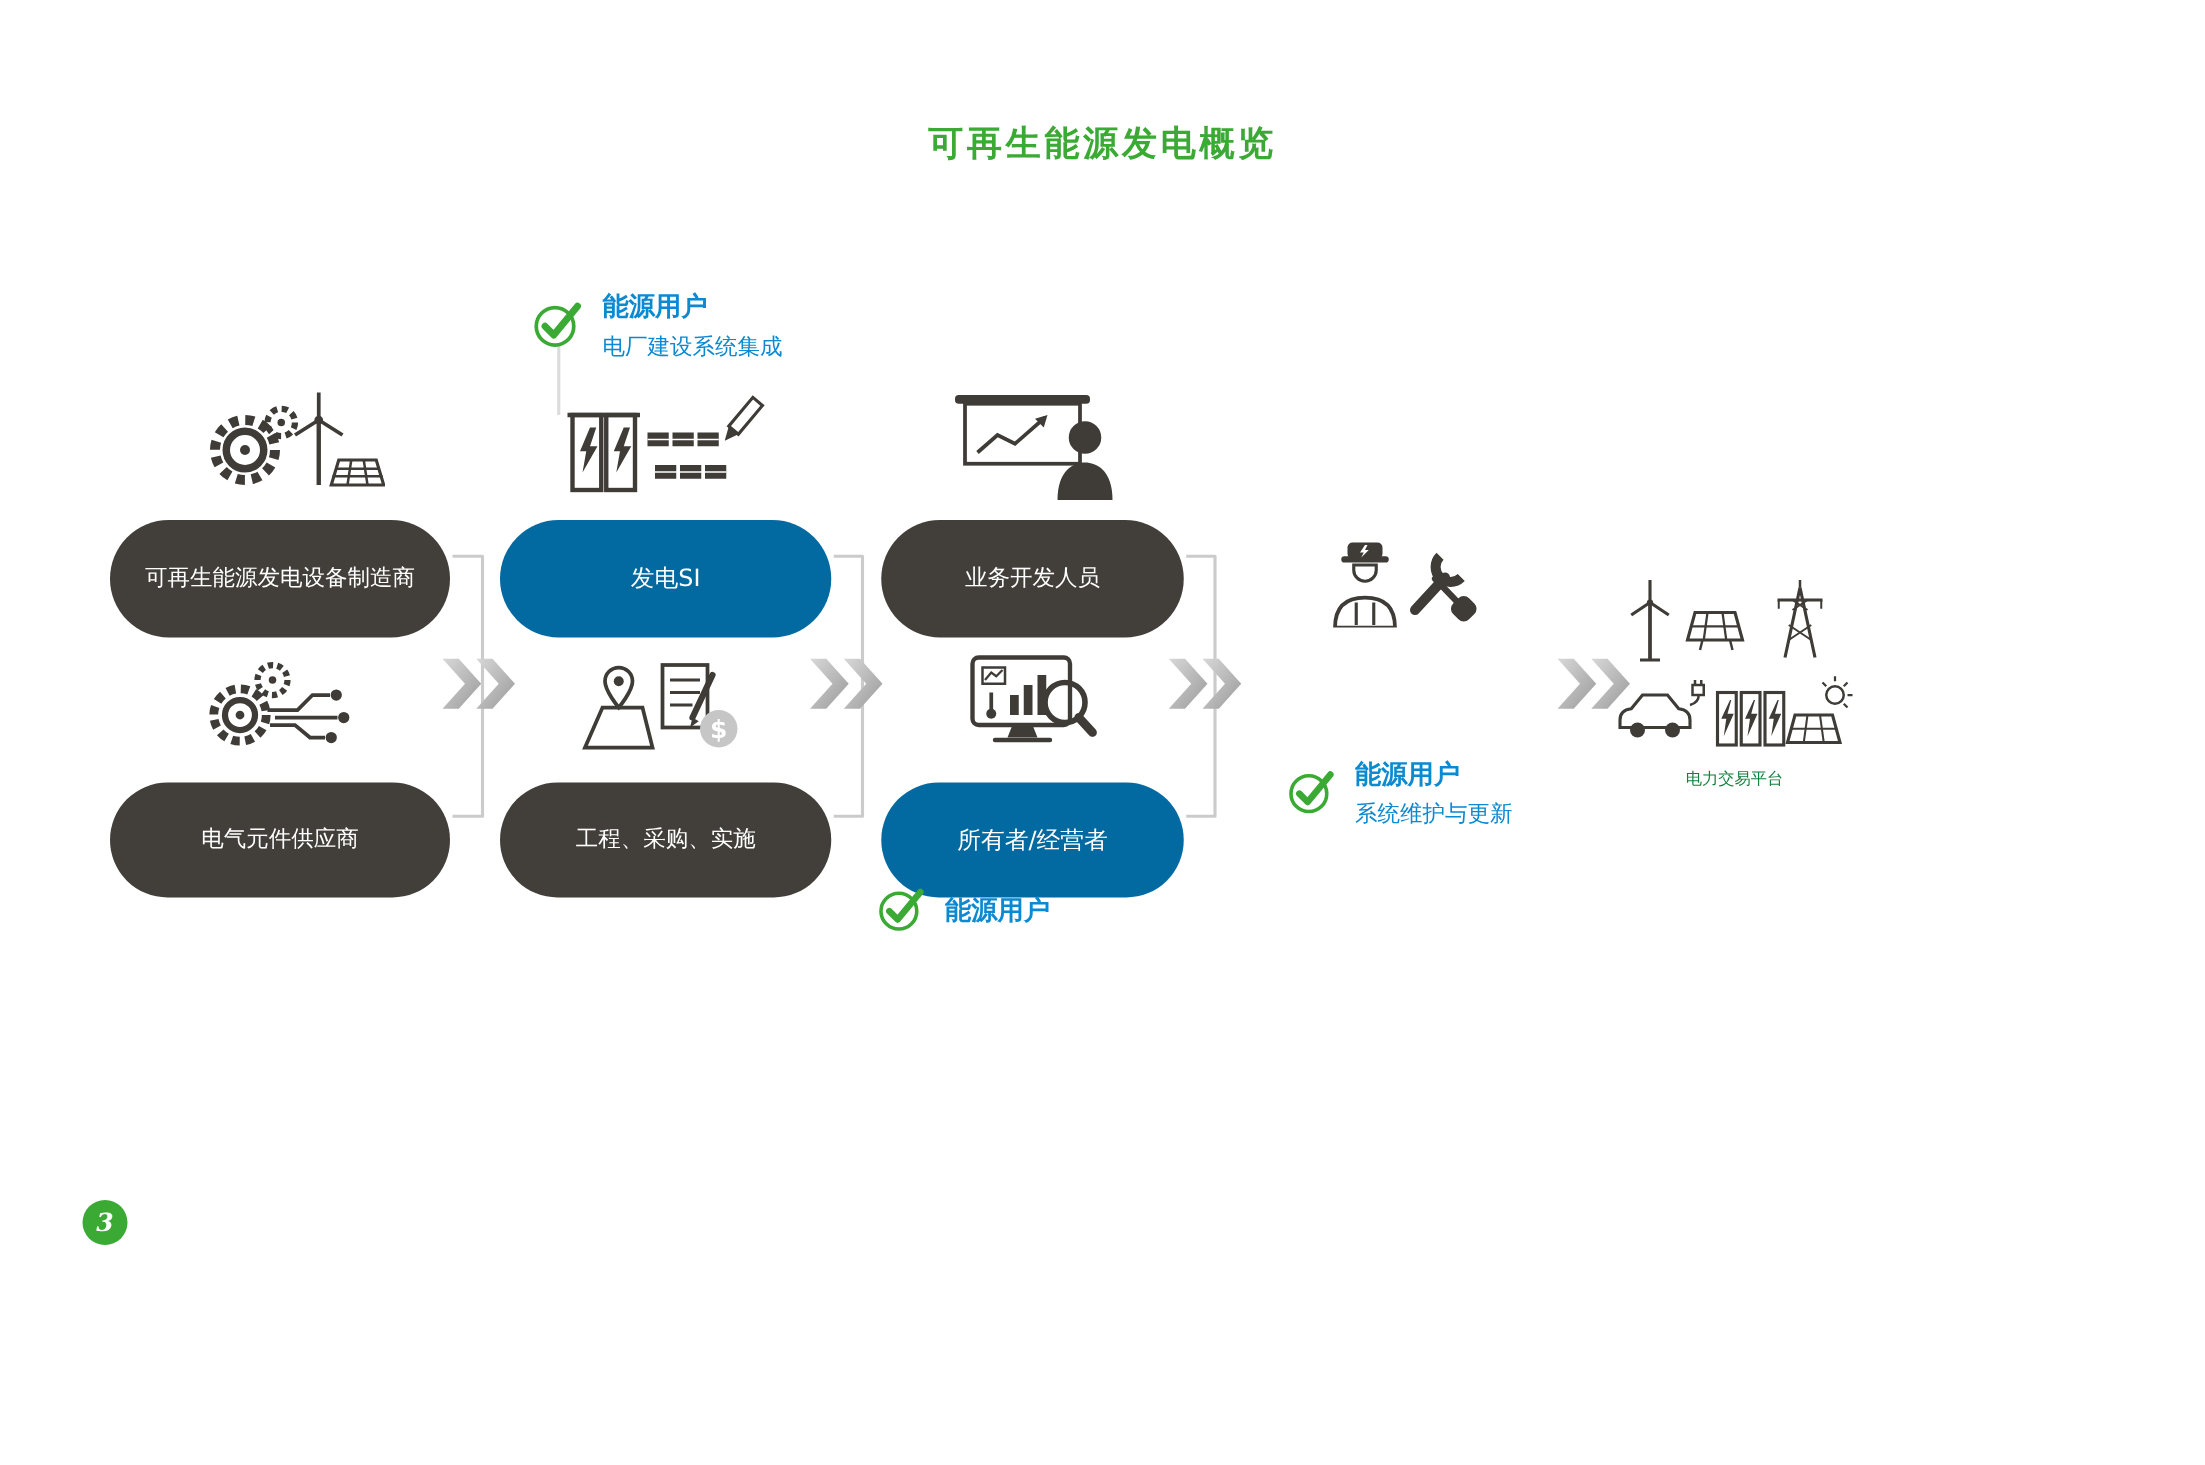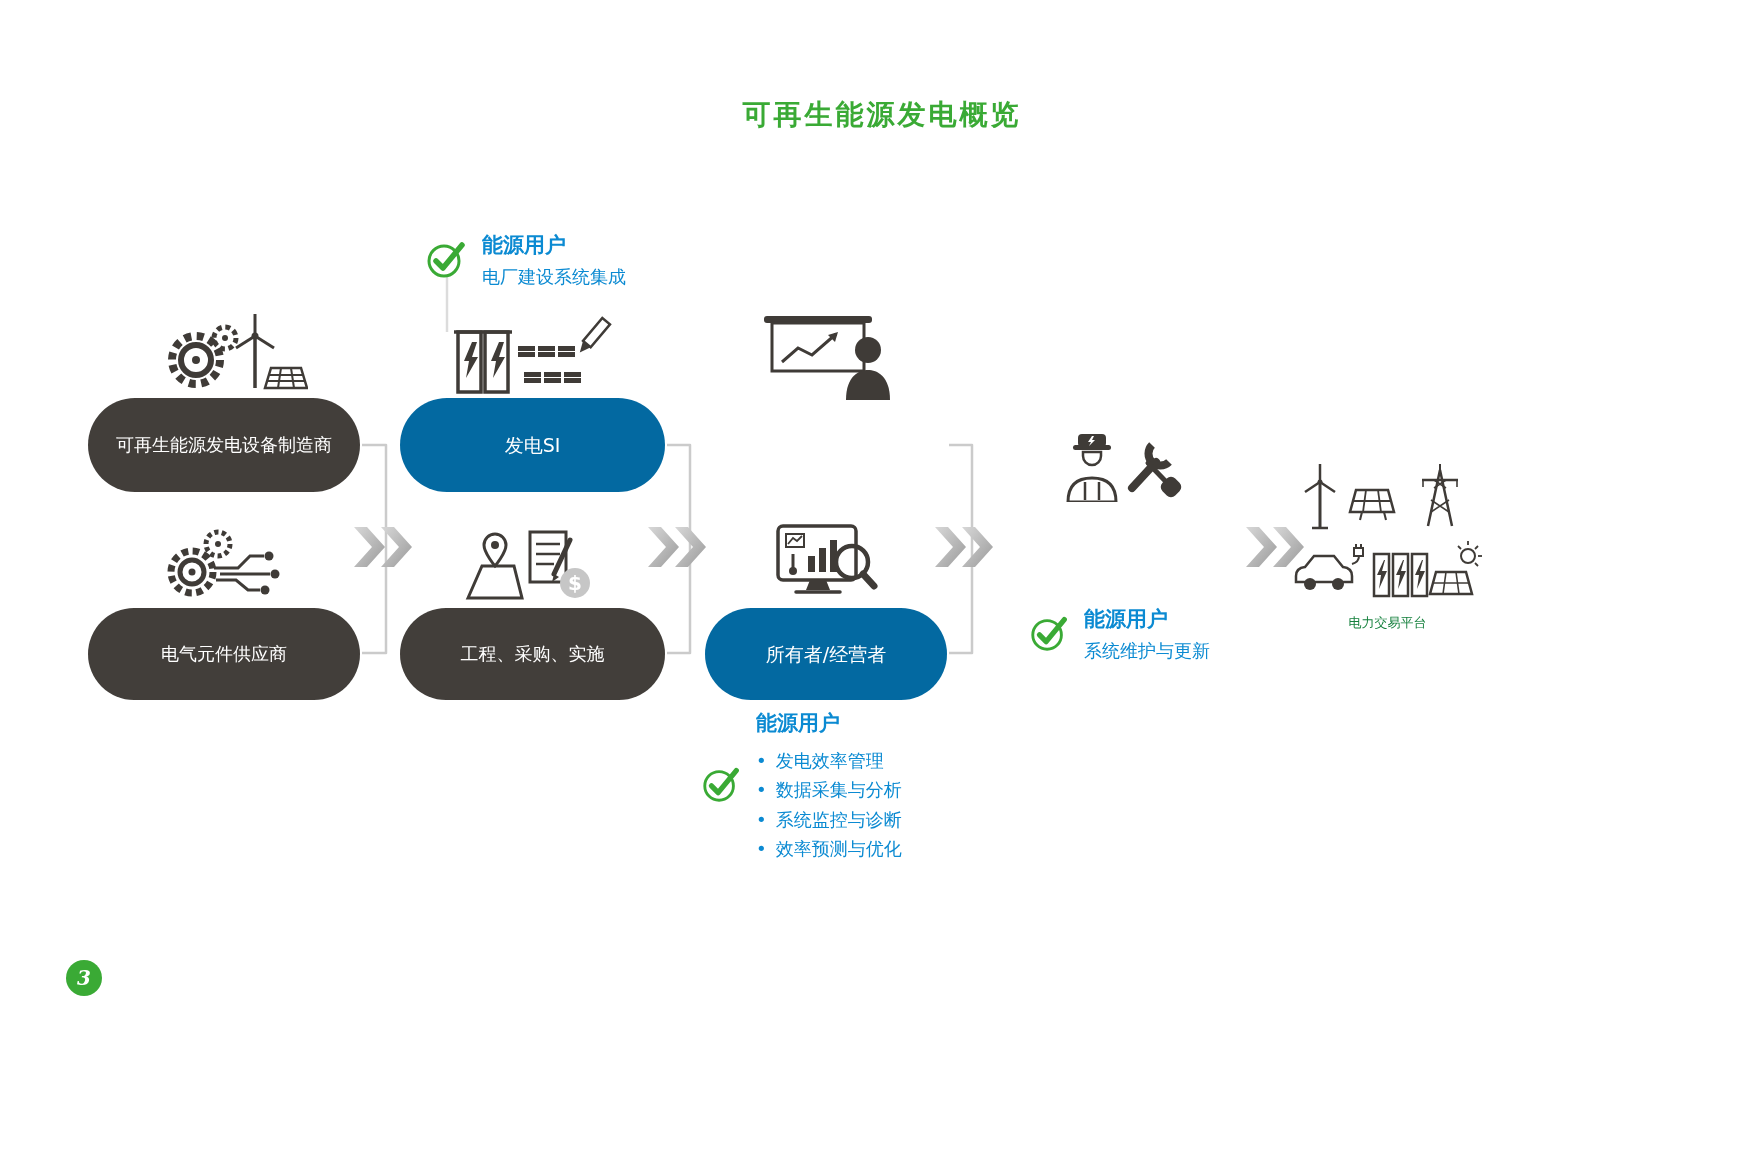--- a/index.html
+++ b/index.html
@@ -22,20 +22,21 @@
     color: #3aaa35;
   }
   .pill {
     position: absolute;
     display: flex; align-items: center; justify-content: center;
     border-radius: 70px;
     color: #ffffff;
     text-align: left;
     line-height: 1.2;
     padding: 0 14px;
+    margin-top: 18px;
   }
   .pill.dark { background: #423e3a; font-size: 18px; }
   .pill.green { background: #0369a1; font-size: 19px; font-weight: normal; }
   .icon { position: absolute; }
   .connector-layer { position: absolute; left: 0; top: 0; pointer-events: none; }
   .anno { position: absolute; display: flex; gap: 14px; align-items: center; }
   .anno .atext { margin-top: 4px; }
   .anno .atitle { font-size: 21px; font-weight: bold; color: #0b8ad2; line-height: 1.3; }
   .anno .asub { font-size: 18px; color: #0b8ad2; margin-top: 6px; }
   .anno ul { list-style: none; margin-top: 9px; }
@@ -279,20 +280,23 @@
   </div>
   <div class="pill dark" style="left:88px;top:608px;width:272px;height:92px">
     <span>电气元件供应商</span>
   </div>
   <div class="pill green" style="left:400px;top:398px;width:265px;height:94px">
     <span>发电SI</span>
   </div>
   <div class="pill dark" style="left:400px;top:608px;width:265px;height:92px">
     <span>工程、采购、实施</span>
   </div>
+  <div class="pill dark" style="left:705px;top:398px;width:242px;height:94px">
+    <span>业务开发人员</span>
+  </div>
   <div class="pill green" style="left:705px;top:608px;width:242px;height:92px">
     <span>所有者/经营者</span>
   </div>
 
   <div class="anno" style="left:424px;top:228px">
     <svg viewBox="0 0 44 44" width="44" height="44">
       <circle cx="20" cy="24" r="15" fill="none" stroke="#3aaa35" stroke-width="3"></circle>
       <path d="M12 24 L19 31 L38 8" fill="none" stroke="#3aaa35" stroke-width="5.5" stroke-linecap="round" stroke-linejoin="round"></path>
     </svg>
     <div class="atext">
@@ -301,26 +305,20 @@
     </div>
   </div>
 
   <div class="anno" style="left:700px;top:706px">
     <svg viewBox="0 0 44 44" width="42" height="42">
       <circle cx="20" cy="24" r="15" fill="none" stroke="#3aaa35" stroke-width="3"></circle>
       <path d="M12 24 L19 31 L38 8" fill="none" stroke="#3aaa35" stroke-width="5.5" stroke-linecap="round" stroke-linejoin="round"></path>
     </svg>
     <div class="atext">
       <div class="atitle">能源用户</div>
-      <ul>
-        <li><span class="bm">•</span><span>发电效率管理</span></li>
-        <li><span class="bm">•</span><span>数据采集与分析</span></li>
-        <li><span class="bm">•</span><span>系统监控与诊断</span></li>
-        <li><span class="bm">•</span><span>效率预测与优化</span></li>
-      </ul>
     </div>
   </div>
 
   <div class="anno" style="left:1028px;top:602px">
     <svg viewBox="0 0 44 44" width="42" height="42">
       <circle cx="20" cy="24" r="15" fill="none" stroke="#3aaa35" stroke-width="3"></circle>
       <path d="M12 24 L19 31 L38 8" fill="none" stroke="#3aaa35" stroke-width="5.5" stroke-linecap="round" stroke-linejoin="round"></path>
     </svg>
     <div class="atext">
       <div class="atitle">能源用户</div>

